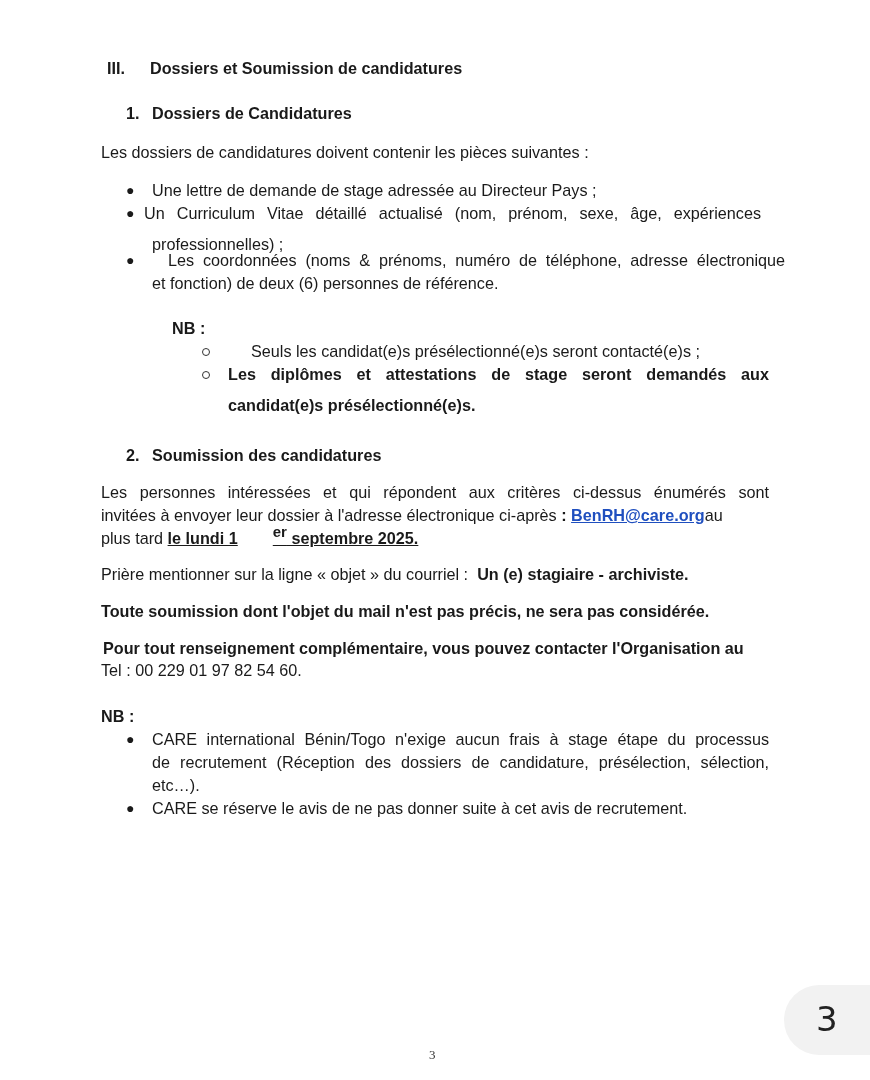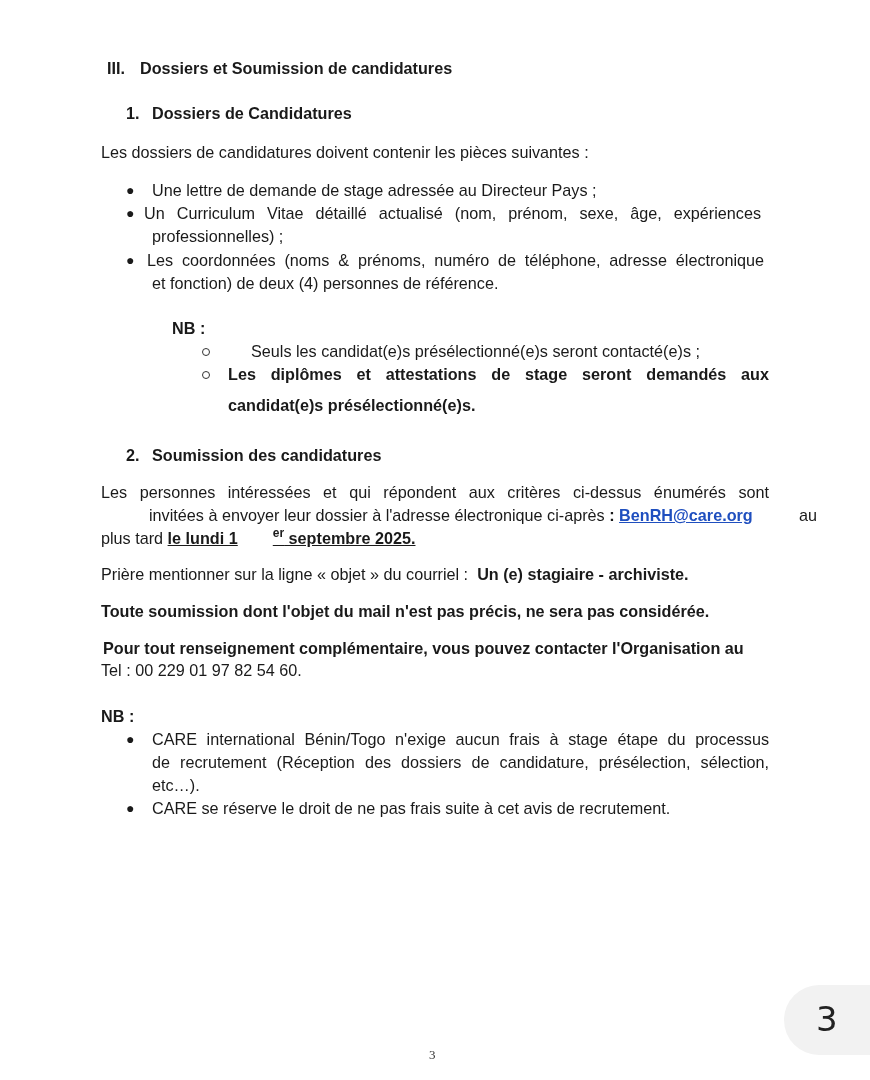--- a/index.html
+++ b/index.html
@@ -5,63 +5,63 @@
   * { box-sizing: border-box; margin: 0; padding: 0; }
   html, body { width: 870px; height: 1080px; background: #ffffff; overflow: hidden; }
   body { position: relative; font-family: "Liberation Sans", sans-serif; color: #1a1a1a; font-size: 16.2px; }
   .b { font-weight: bold; }
   .line { position: absolute; white-space: nowrap; line-height: 20px; }
   .just { position: absolute; text-align: justify; text-align-last: justify; white-space: nowrap; line-height: 20px; }
   .bullet { position: absolute; font-size: 14px; line-height: 20px; }
   .circ { position: absolute; width: 8px; height: 8px; border: 1.3px solid #333; border-radius: 50%; }
   a.email { color: #1f4fbf; text-decoration: underline; font-weight: bold; }
   .ul { text-decoration: underline; font-weight: bold; }
-  sup { font-size: 12px; line-height: 0; position: relative; top: -1px; vertical-align: super; padding-left: 35px; }
+  sup { font-size: 15px; line-height: 0; position: relative; top: -1px; vertical-align: super; padding-left: 35px; }
   .page-badge { position: absolute; left: 784px; top: 985px; width: 100px; height: 70px; background: #f2f2f2; border-radius: 35px 0 0 35px; }
   .page-badge span { position: absolute; left: 32px; top: 14px; font-size: 34px; font-family: "DejaVu Sans", sans-serif; color: #222; }
   .footer-num { position: absolute; left: 429px; top: 1047px; font-size: 13px; color: #333; font-family: "Liberation Serif", serif; }
 </style>
 </head>
 <body>
 
 <div class="line b" style="left:107px; top:58px;">III.</div>
-<div class="line b" style="left:140px; top:58px;">Dossiers et Soumission de candidatures</div>
+<div class="line b" style="left:150px; top:58px;">Dossiers et Soumission de candidatures</div>
 
 <div class="line b" style="left:126px; top:103px;">1.</div>
 <div class="line b" style="left:152px; top:103px;">Dossiers de Candidatures</div>
 <div class="line" style="left:101px; top:142px;">Les dossiers de candidatures doivent contenir les pièces suivantes :</div>
 
 <div>
   <div class="bullet" style="left:126px; top:180px;">●</div>
   <div class="line" style="left:152px; top:180px;">Une lettre de demande de stage adressée au Directeur Pays ;</div>
 
   <div class="bullet" style="left:126px; top:203px;">●</div>
   <div class="just" style="left:144px; top:203px; width:617px;">Un Curriculum Vitae détaillé actualisé (nom, prénom, sexe, âge, expériences</div>
-  <div class="line" style="left:152px; top:226px;">professionnelles) ;</div>
+  <div class="line" style="left:152px; top:234px;">professionnelles) ;</div>
 
   <div class="bullet" style="left:126px; top:250px;">●</div>
-  <div class="just" style="left:147px; top:250px; width:617px;">Les coordonnées (noms &amp; prénoms, numéro de téléphone, adresse électronique</div>
-  <div class="line" style="left:152px; top:273px;">et fonction) de deux (4) personnes de référence.</div>
+  <div class="just" style="left:168px; top:250px; width:617px;">Les coordonnées (noms &amp; prénoms, numéro de téléphone, adresse électronique</div>
+  <div class="line" style="left:152px; top:273px;">et fonction) de deux (6) personnes de référence.</div>
 </div>
 
 <div class="line b" style="left:172px; top:318px;">NB :</div>
 <div>
   <div class="circ" style="left:202px; top:348px;"></div>
   <div class="line" style="left:228px; top:341px;margin-left:23px;">Seuls les candidat(e)s présélectionné(e)s seront contacté(e)s ;</div>
 
   <div class="circ" style="left:202px; top:371px;"></div>
   <div class="just b" style="left:228px; top:364px; width:541px;">Les diplômes et attestations de stage seront demandés aux</div>
   <div class="line b" style="left:228px; top:387px;margin-top:8px;">candidat(e)s présélectionné(e)s.</div>
 </div>
 
 <div class="line b" style="left:126px; top:445px;">2.</div>
 <div class="line b" style="left:152px; top:445px;">Soumission des candidatures</div>
 
 <div class="just" style="left:101px; top:482px; width:668px;">Les personnes intéressées et qui répondent aux critères ci-dessus énumérés sont</div>
-<div class="line" style="left:101px; top:505px; width:668px; display:flex; justify-content:space-between;margin-left:48px;">
+<div class="line" style="left:101px; top:505px; width:668px; display:flex; justify-content:flex-start;">
   <span>
     <span>invitées à envoyer leur dossier à l'adresse électronique ci-après </span><span class="b">:</span>
     <a class="email" href="#">BenRH@care.org</a>
   </span>
   <span>au</span>
 </div>
 <div class="line" style="left:101px; top:528px;">
   <span>plus tard</span>
   <span class="ul"><span>le lundi 1</span><sup>er</sup><span> septembre 2025.</span></span>
 </div>
@@ -77,20 +77,20 @@
 <div class="line" style="left:101px; top:660px;">Tel : 00 229 01 97 82 54 60.</div>
 
 <div class="line b" style="left:101px; top:706px;">NB :</div>
 <div>
   <div class="bullet" style="left:126px; top:729px;">●</div>
   <div class="just" style="left:152px; top:729px; width:617px;">CARE international Bénin/Togo n'exige aucun frais à stage étape du processus</div>
   <div class="just" style="left:152px; top:752px; width:617px;">de recrutement (Réception des dossiers de candidature, présélection, sélection,</div>
   <div class="line" style="left:152px; top:775px;">etc…).</div>
 
   <div class="bullet" style="left:126px; top:798px;">●</div>
-  <div class="line" style="left:152px; top:798px;">CARE se réserve le droit de ne pas frais suite à cet avis de recrutement.</div>
+  <div class="line" style="left:152px; top:798px;">CARE se réserve le avis de ne pas donner suite à cet avis de recrutement.</div>
 </div>
 
 <div class="page-badge">
   <span>3</span>
 </div>
 
 <div class="footer-num">3</div>
 
 </body></html>

